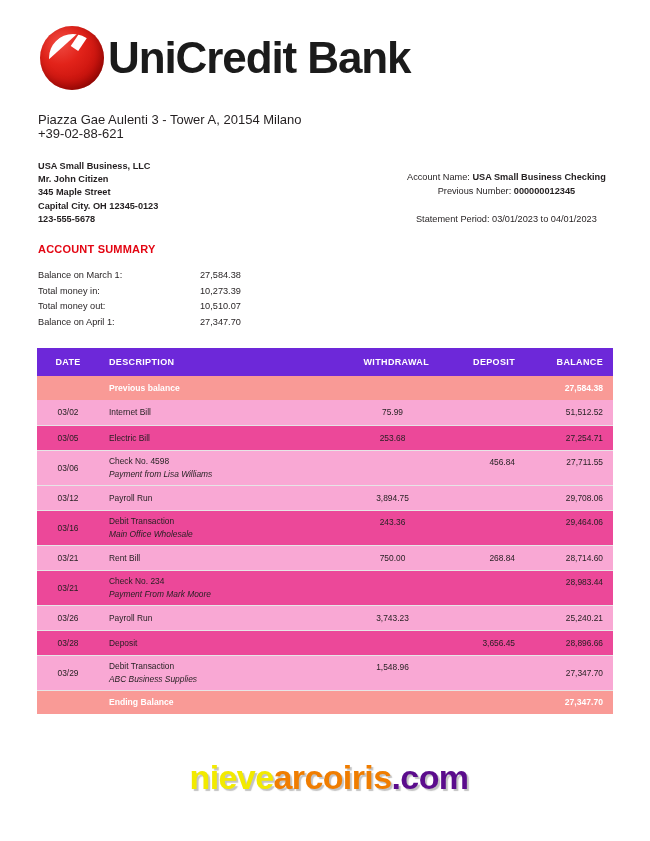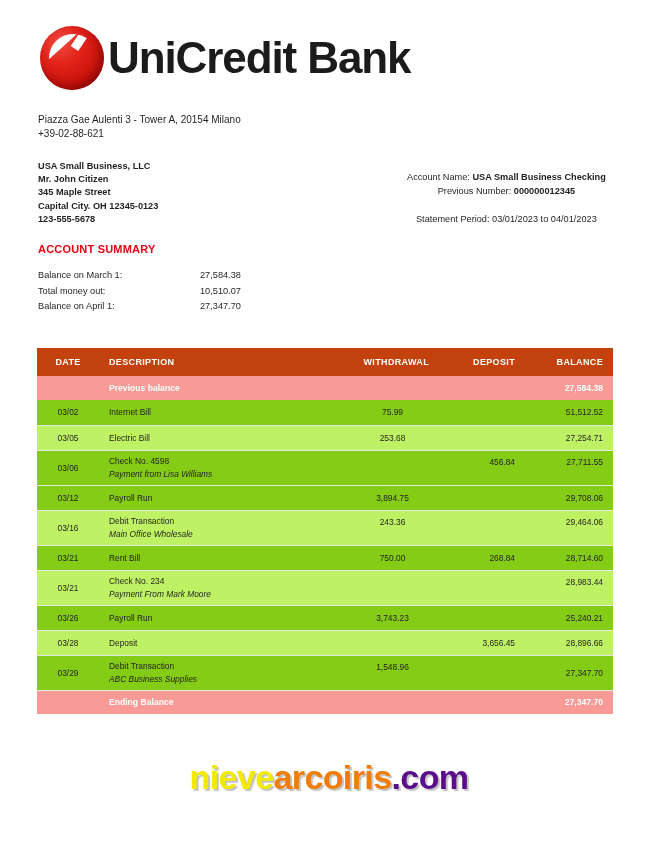--- a/index.html
+++ b/index.html
@@ -66,21 +66,21 @@
     letter-spacing: -1.1px;
     color: #1b1b1b;
     line-height: 1;
     white-space: nowrap;
   }
 
   
   .bank-address {
     position: absolute;
     left: 38px; top: 113px;
-    font-size: 10px;
+    font-size: 13px;
     line-height: 14px;
     color: #231f20;
   }
 
   
   .customer {
     position: absolute;
     left: 38px; top: 160px;
     font-size: 9.2px;
     font-weight: bold;
@@ -124,21 +124,21 @@
   
   .txn {
     position: absolute;
     left: 37px; top: 348px;
     width: 576px;
     border-collapse: collapse;
     font-size: 8.4px;
     color: #231f20;
   }
   .txn th {
-    background: #c2410c;
+    background: #6d28d9;
     color: #ffffff;
     font-size: 9px;
     font-weight: bold;
     letter-spacing: .35px;
     padding: 9px 0 9px 0;
     text-align: right;
     vertical-align: middle;
     border: 0;
     margin-left: 24px;
   }
@@ -147,22 +147,22 @@
   .txn th.c-wd   { width: 104px; padding-right: 10px; }
   .txn th.c-dep  { width: 86px; padding-right: 10px; }
   .txn th.c-bal  { width: 88px; padding-right: 10px; }
 
   .txn td {
     border-bottom: 1px solid #e6e6e6;
     vertical-align: middle;
     padding: 0;
     height: 25px;
   }
-  .txn tr.r-odd td { background: #84cc16; }
-  .txn tr.r-even td { background: #bef264; }
+  .txn tr.r-odd td { background: #f9a8d4; }
+  .txn tr.r-even td { background: #ec4899; }
   .txn tr.two-line td { height: 35px; }
 
   .c-date-cell { text-align: center; font-size: 8.4px; }
   .c-desc-cell { text-align: left; padding-left: 10px !important; }
   .c-desc-cell .main { display: block; }
   .c-desc-cell .sub { display: block; font-style: italic; margin-top: 3px; }
   .c-wd-cell  { text-align: center; padding-left: 11px !important; }
   .c-dep-cell { text-align: right; padding-right: 10px !important; }
   .c-bal-cell { text-align: right; padding-right: 10px !important; }
 
@@ -239,20 +239,24 @@
   </div>
 
   <div class="summary-title">ACCOUNT SUMMARY</div>
   <table class="summary-table">
     <tbody>
       <tr>
         <td class="lbl">Balance on March 1:</td>
         <td class="amt">27,584.38</td>
       </tr>
       <tr>
+        <td class="lbl">Total money in:</td>
+        <td class="amt">10,273.39</td>
+      </tr>
+      <tr>
         <td class="lbl">Total money out:</td>
         <td class="amt">10,510.07</td>
       </tr>
       <tr>
         <td class="lbl">Balance on April 1:</td>
         <td class="amt">27,347.70</td>
       </tr>
     </tbody>
   </table>
 

